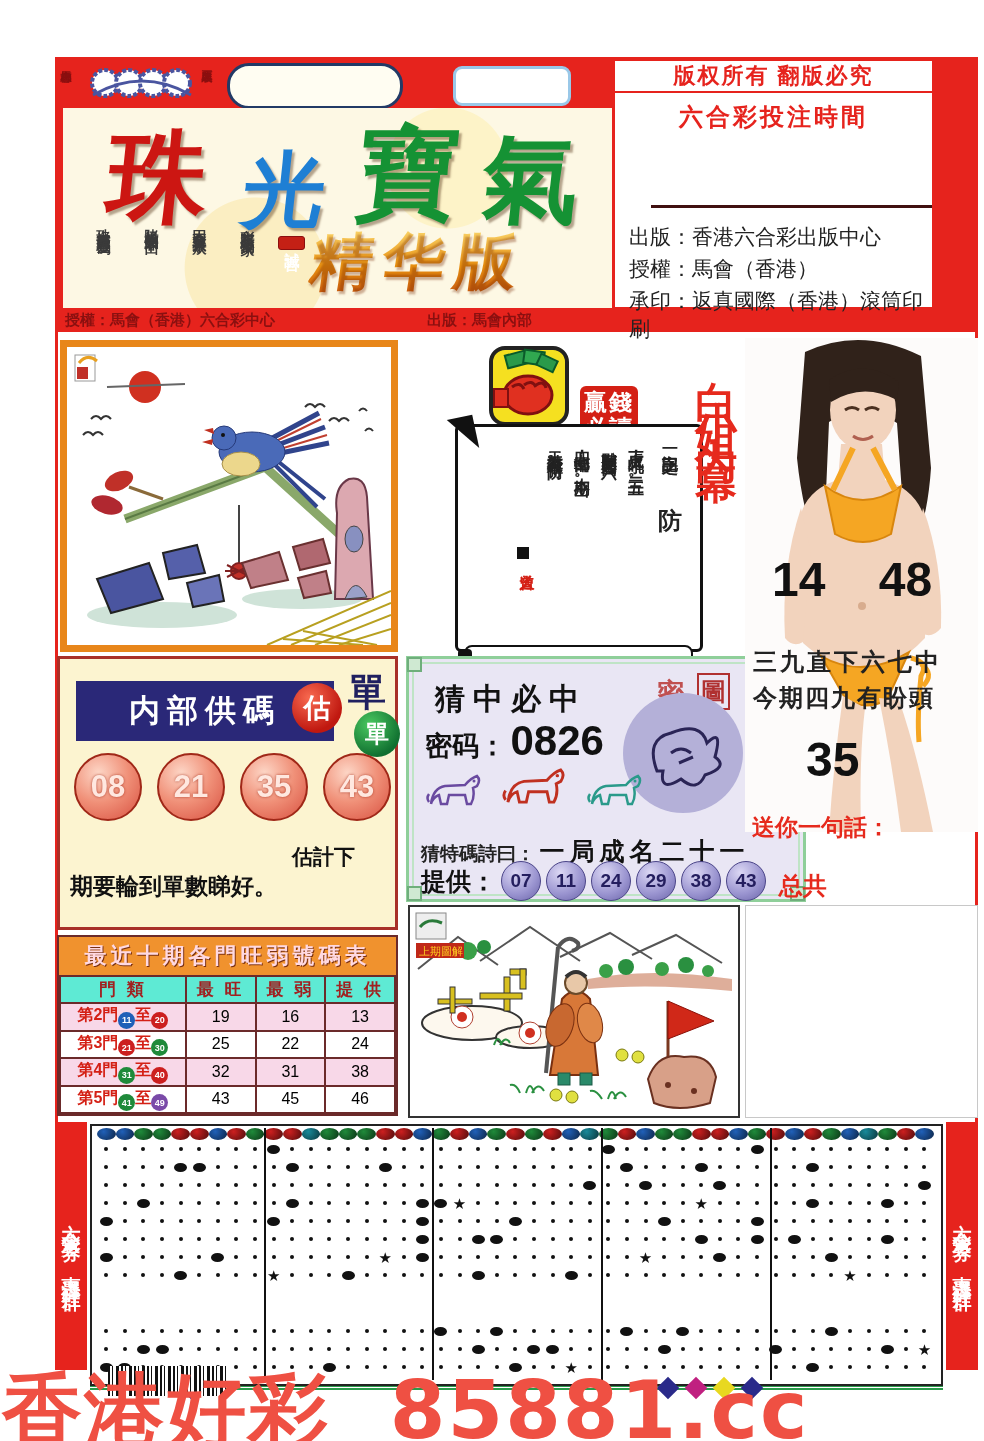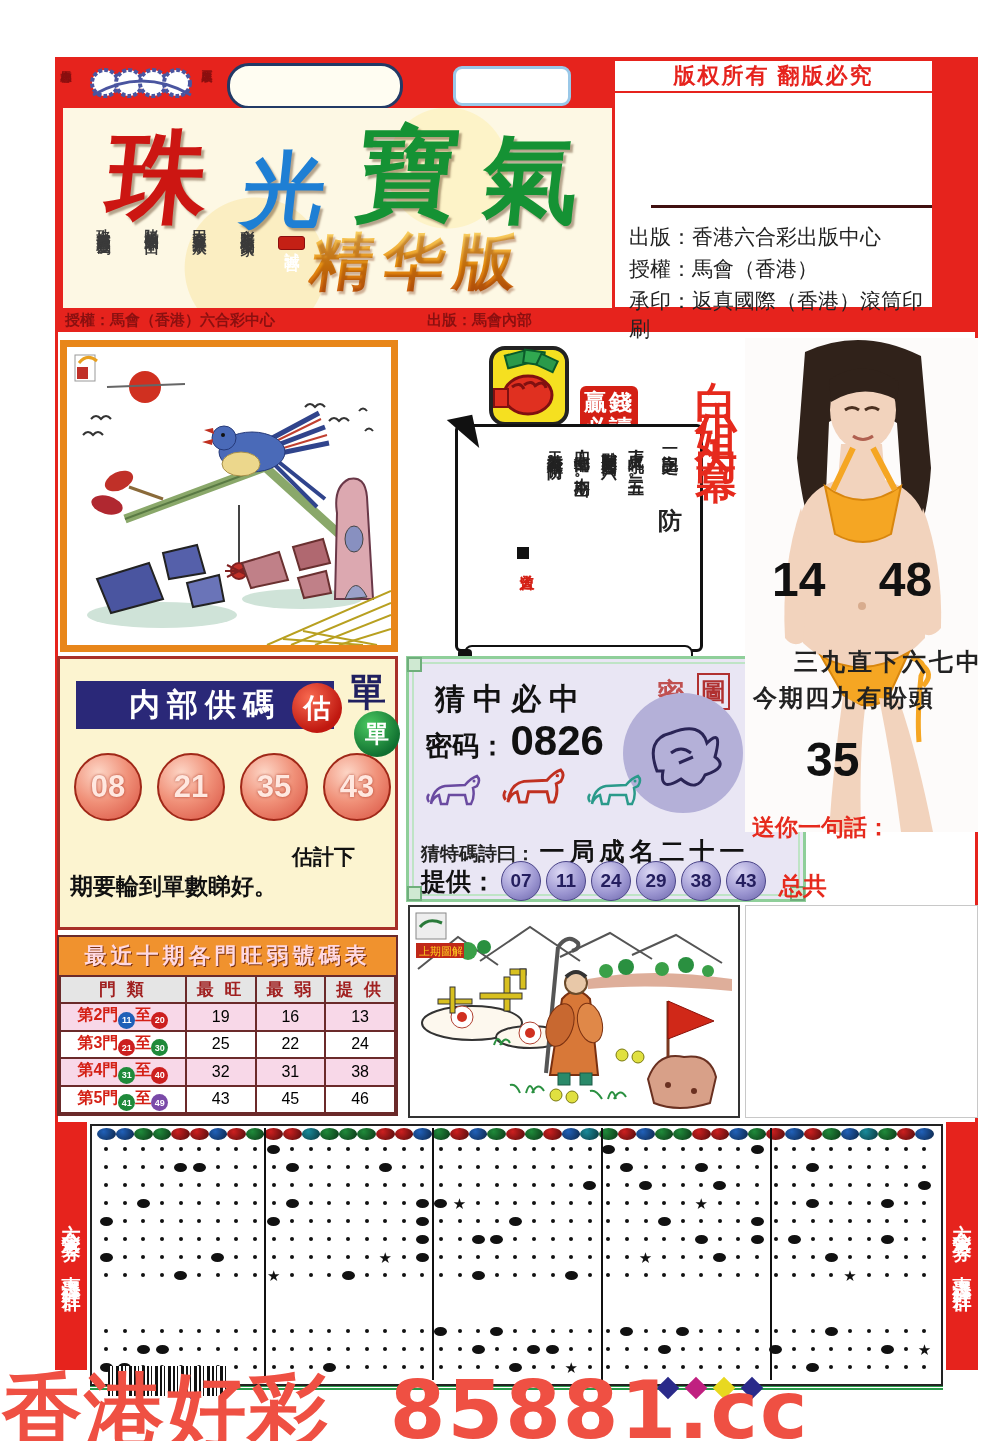--- a/index.html
+++ b/index.html
@@ -25,33 +25,33 @@
         font-size:15px;font-weight:bold;padding:4px 3px;border:1px solid #8a0f0f;border-radius:3px;letter-spacing:2px;}
   .jinghua{position:absolute;font-family:"DejaVu Serif","Liberation Serif",serif;font-weight:900;font-size:62px;letter-spacing:10px;
            transform:skewX(-8deg);background:linear-gradient(#ffe680,#e89010 55%,#c04a10);
            -webkit-background-clip:text;background-clip:text;color:transparent;
            text-shadow:2px 3px 2px rgba(120,40,0,.35);}
   .strip{position:absolute;left:0;top:251px;width:100%;height:24px;color:#8a1010;font-weight:bold;font-size:15px;}
   .publine{font-size:21px;color:#222;margin:4px 0;font-weight:normal;}
   
   .birdbox{position:absolute;left:60px;top:340px;width:338px;height:312px;background:#fff;border:7px solid #e8861a;box-sizing:border-box;}
   .innerbox{position:absolute;left:57px;top:656px;width:341px;height:274px;background:#fcf4d0;border:3px solid #a83028;box-sizing:border-box;}
-  .navybar{position:absolute;left:16px;top:22px;width:258px;height:48px;background:#2a2878;color:#fff;
+  .navybar{position:absolute;left:16px;top:22px;width:258px;height:60px;background:#2a2878;color:#fff;
            font-weight:900;font-size:31px;letter-spacing:7px;display:flex;align-items:center;justify-content:center;}
   .ballR{position:absolute;border-radius:50%;display:flex;align-items:center;justify-content:center;color:#fff;font-weight:900;}
   .bigball{position:absolute;width:64px;height:64px;border-radius:50%;border:2px solid #a02818;
            background:radial-gradient(circle at 35% 28%, #fdd6c6, #f09078 48%, #d85040);
            display:flex;align-items:center;justify-content:center;color:#ffe8e0;font-size:31px;font-weight:900;
            text-shadow:0 0 3px rgba(160,40,20,.8);}
   .tblwrap{position:absolute;left:57px;top:935px;width:341px;background:#fff;border:2px solid #6b2a2a;box-sizing:border-box;}
   .tbltitle{background:#f0922e;color:#ffd9e2;font-weight:900;font-size:22px;text-align:center;letter-spacing:4px;
             padding:4px 0;text-shadow:1px 1px 0 #7a3010;}
   table.t{border-collapse:collapse;width:100%;}
   table.t td,table.t th{border:2px solid #6b2a2a;font-size:16px;padding:1px 2px;text-align:center;}
-  table.t th{background:#e5e5e5;color:#a02020;font-size:17px;letter-spacing:3px;}
+  table.t th{background:#5eead4;color:#a02020;font-size:17px;letter-spacing:3px;}
   .gate{color:#d42015;font-weight:bold;font-size:15px;white-space:nowrap;}
   .mini{display:inline-flex;width:17px;height:17px;border-radius:50%;color:#fff;font-size:9px;font-weight:bold;
         align-items:center;justify-content:center;vertical-align:-3px;}
   .guess{position:absolute;left:406px;top:656px;width:400px;height:246px;background:#e9e6f4;
          border:3px solid #8fcf9a;outline:2px solid #bfe4c6;outline-offset:-8px;box-sizing:border-box;}
   .corner{position:absolute;width:11px;height:11px;background:#cfe9d2;border:2px solid #6fae7c;}
   .pball{display:inline-flex;width:38px;height:38px;border-radius:50%;margin-left:5px;
          background:radial-gradient(circle at 35% 28%, #dcd8f4, #9a94d0 58%, #6a64a8);
          color:#241e5e;font-weight:900;font-size:19px;align-items:center;justify-content:center;border:1px solid #4a4488;}
   .scrollbox{position:absolute;left:455px;top:424px;width:248px;height:228px;background:#fff;border:3px solid #111;
@@ -113,20 +113,21 @@
       <div class="tinyv" style="height:44px;">原裝正版</div>
     </div>
     <div class="roundbox1"></div>
     <div class="roundbox2"></div>
 
     <div class="copybox">
       <span>版权所有 翻版必究</span>
     </div>
 
     <div class="rightpanel">
+      <div style="text-align:center;color:#e6231d;font-weight:900;font-size:24px;letter-spacing:3px;margin-top:8px;">六合彩投注時間</div>
       <div class="abs" style="left:36px;top:112px;right:0;height:3px;background:#401010;"></div>
       <div class="abs" style="left:14px;top:126px;" id="publisher-lines">
           <div class="publine">出版：香港六合彩出版中心</div>
           <div class="publine">授權：馬會（香港）</div>
           <div class="publine">承印：返真國際（香港）滾筒印刷</div>
         </div>
     </div>
 
     <div class="cream">
       <div id="title-chars">
@@ -446,21 +447,21 @@
       <path d="M88 152 L108 110 M150 152 L128 110" stroke="#f5a623" stroke-width="6" fill="none"></path>
       <circle cx="117" cy="268" r="4" fill="#d8ac8e"></circle>
       <path d="M76 318 Q118 342 164 314 L142 362 Q118 374 100 360 Z" fill="#f5a623" stroke="#d8860e" stroke-width="2"></path>
       <path d="M166 320 q18 4 10 18 q-4 40 -2 66 M176 326 q14 10 2 22" stroke="#f5a623" stroke-width="5" fill="none"></path>
       <path d="M98 358 Q88 430 84 494 L116 494 Q114 420 120 370 Z" fill="#f2d3bd"></path>
       <path d="M134 360 Q148 430 156 494 L188 494 Q172 414 154 362 Z" fill="#f2d3bd"></path>
     </svg>
   </div>
 
   <div class="overlaytxt" style="left:772px;top:552px;font-size:48px;">14    48</div>
-  <div class="overlaytxt" style="left:794px;top:646px;font-size:24px;letter-spacing:3px;color:#222;
+  <div class="overlaytxt" style="left:753px;top:646px;font-size:24px;letter-spacing:3px;color:#222;
        font-family:'DejaVu Serif','Liberation Serif',serif;">三九直下六七中</div>
   <div class="overlaytxt" style="left:753px;top:682px;font-size:24px;letter-spacing:2px;color:#222;
        font-family:'DejaVu Serif','Liberation Serif',serif;">今期四九有盼頭</div>
   <div class="overlaytxt" style="left:806px;top:732px;font-size:48px;">35</div>
   <div class="overlaytxt" style="left:752px;top:812px;font-size:23px;color:#e62a1d;">送你一句話：</div>
   <div class="overlaytxt" style="left:752px;top:842px;font-size:24px;">
     <span style="color:#e62a1d;">总共</span>
     <span style="color:#111;">四十一元</span>
   </div>
   <div class="overlaytxt" style="left:752px;top:874px;font-size:24px;">

